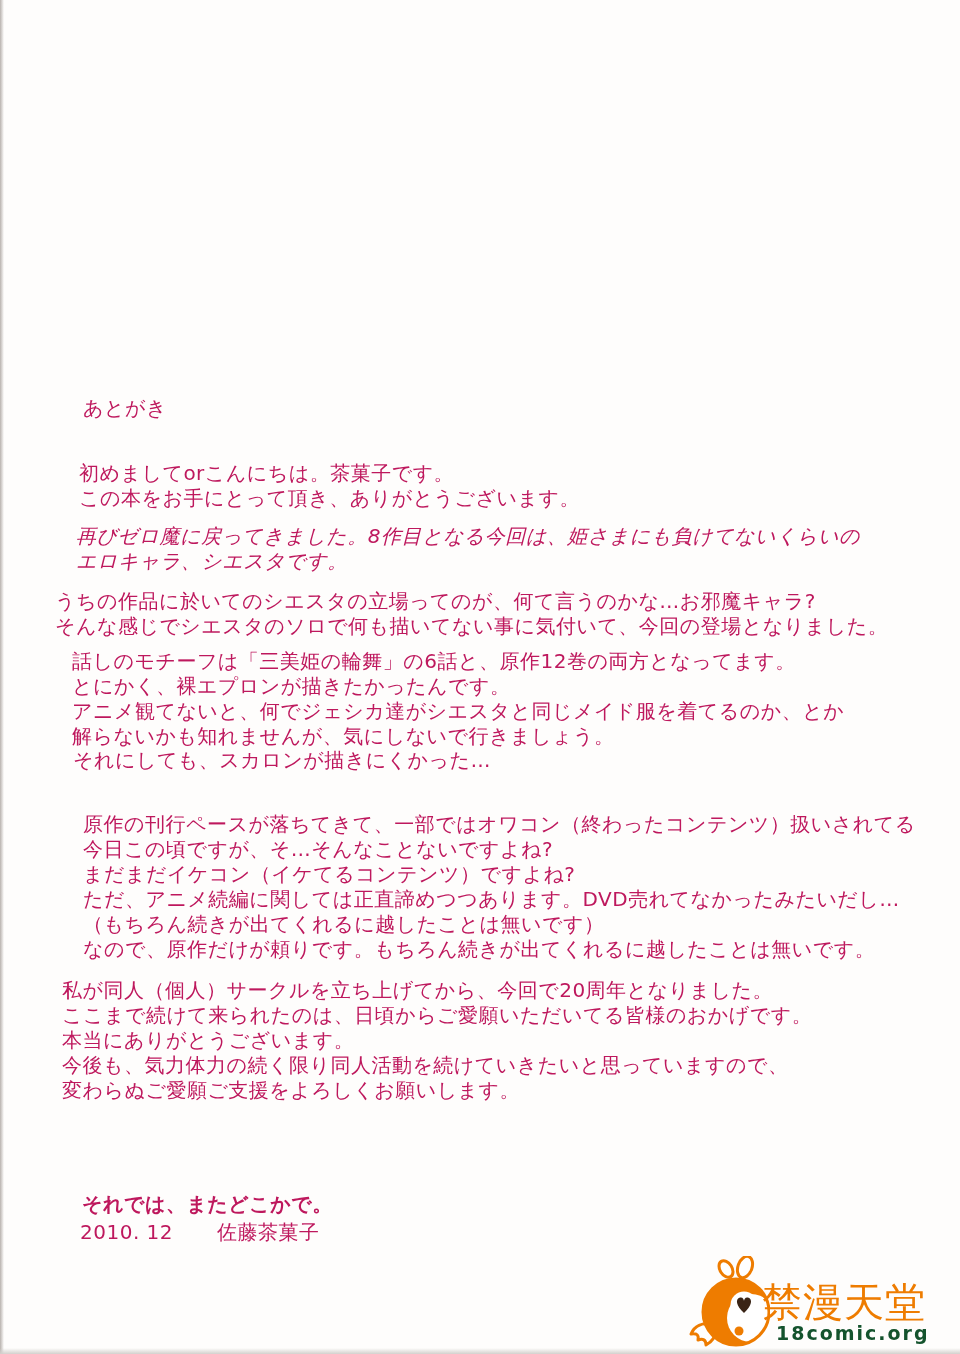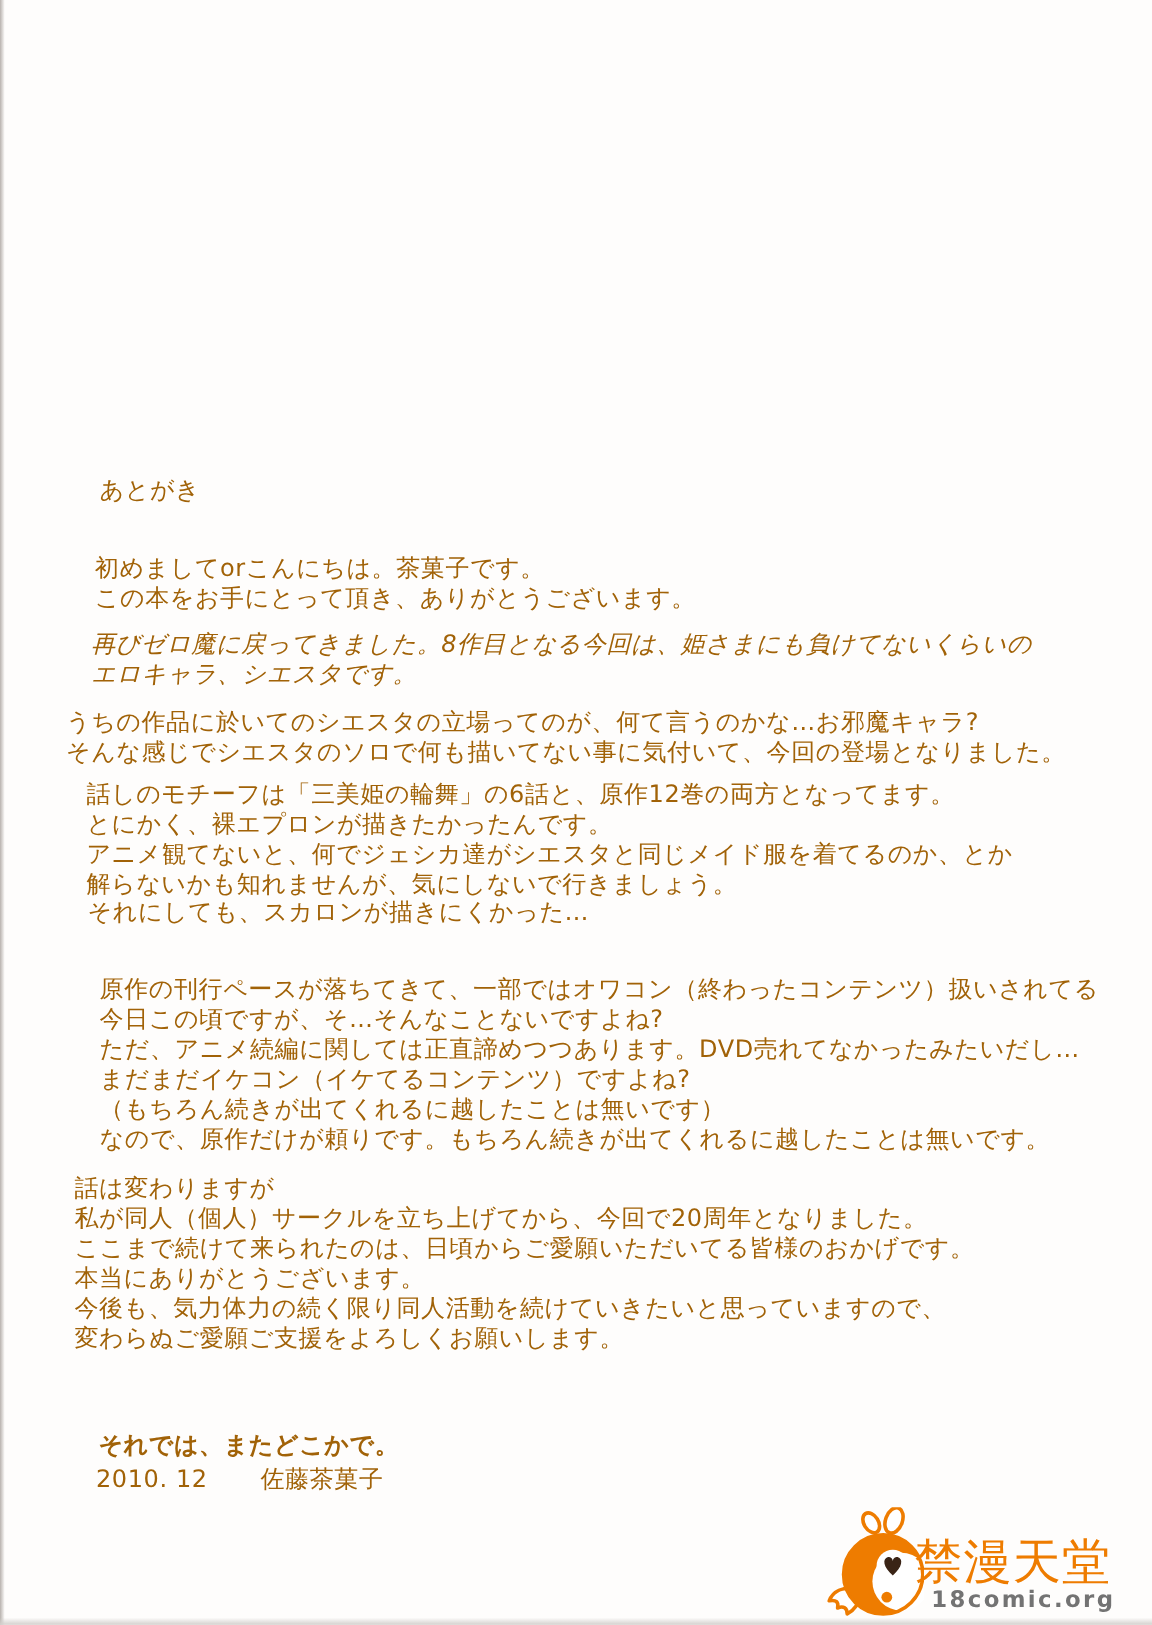--- a/index.html
+++ b/index.html
@@ -27,21 +27,21 @@
   }
   .edge-bottom {
     position: absolute;
     left: 0; bottom: 0;
     width: 100%; height: 6px;
     background: linear-gradient(0deg, #d3d0cd 0%, rgba(255,255,255,0) 100%);
   }
   
   .txt {
     position: absolute;
-    color: #a16207;
+    color: #be185d;
     font-size: 20px;
     line-height: 25px;
     letter-spacing: 0.5px;
     white-space: nowrap;
   }
   .heading   { left: 83px; top: 396px; }
   .p0 { left: 79px; top: 461px; }
   .p1 { left: 76px; top: 524px; font-style: italic; }
   .p2 { left: 55px; top: 589px; }
   .p3 { left: 72px; top: 649px; }
@@ -70,21 +70,21 @@
     color: #ee7c00;
     letter-spacing: 1px;
     line-height: 1;
     white-space: nowrap;
   }
   .wm-url {
     position: absolute;
     left: 88px; top: 68px;
     font-size: 19px;
     font-weight: bold;
-    color: #737373;
+    color: #14532d;
     letter-spacing: 2px;
     line-height: 1;
     white-space: nowrap;
   }
 </style>
 </head>
 <body>
 
 <div class="page">
   <div class="edge-left"></div>
@@ -114,28 +114,27 @@
     <div>解らないかも知れませんが、気にしないで行きましょう。</div>
   </div>
 
   <div class="txt p4">
     <div>それにしても、スカロンが描きにくかった…</div>
   </div>
 
   <div class="txt p5">
     <div>原作の刊行ペースが落ちてきて、一部ではオワコン（終わったコンテンツ）扱いされてる</div>
     <div>今日この頃ですが、そ…そんなことないですよね?</div>
+    <div>まだまだイケコン（イケてるコンテンツ）ですよね?</div>
     <div>ただ、アニメ続編に関しては正直諦めつつあります。DVD売れてなかったみたいだし…</div>
-    <div>まだまだイケコン（イケてるコンテンツ）ですよね?</div>
     <div>（もちろん続きが出てくれるに越したことは無いです）</div>
     <div>なので、原作だけが頼りです。もちろん続きが出てくれるに越したことは無いです。</div>
   </div>
 
   <div class="txt p6">
-    <div>話は変わりますが</div>
     <div>私が同人（個人）サークルを立ち上げてから、今回で20周年となりました。</div>
     <div>ここまで続けて来られたのは、日頃からご愛願いただいてる皆様のおかげです。</div>
     <div>本当にありがとうございます。</div>
     <div>今後も、気力体力の続く限り同人活動を続けていきたいと思っていますので、</div>
     <div>変わらぬご愛願ご支援をよろしくお願いします。</div>
   </div>
 
   <div class="txt p7">
     <div>それでは、またどこかで。</div>
   </div>

